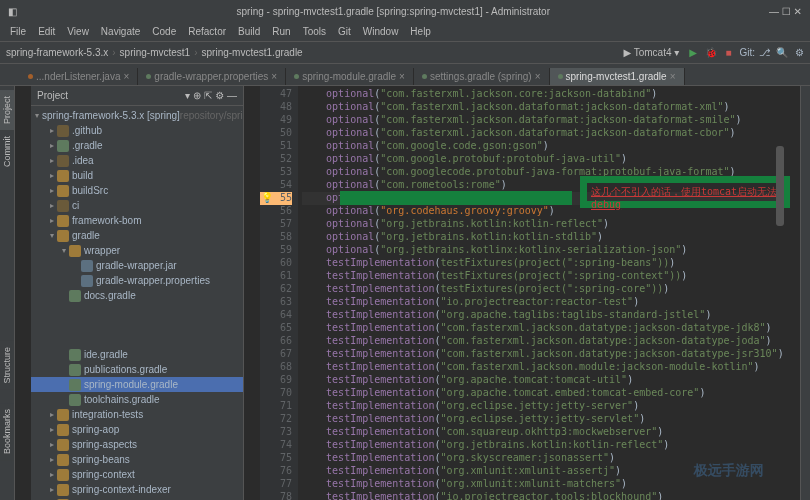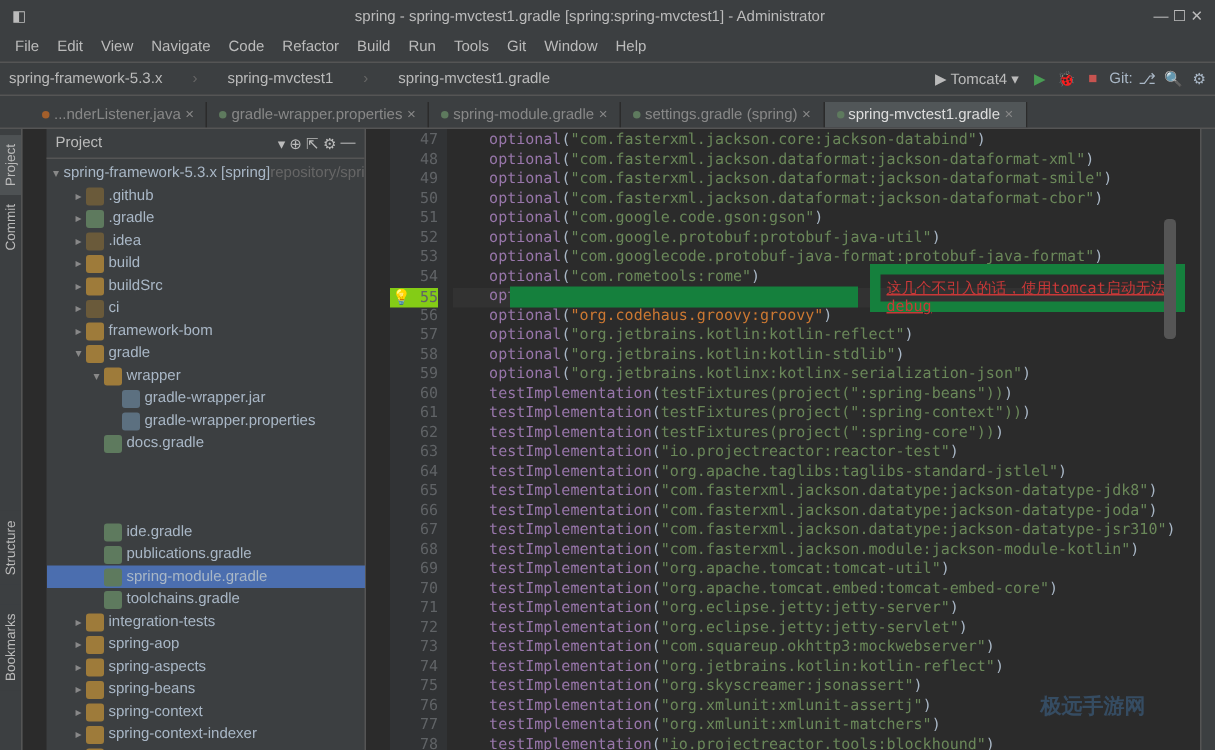--- a/index.html
+++ b/index.html
@@ -2,21 +2,21 @@
 <html><head>
 <meta charset="utf-8">
 <style>
 * { margin: 0; padding: 0; box-sizing: border-box; }
 body { font-family: "Segoe UI", sans-serif; font-size: 11px; background: #2b2b2b; color: #a9b7c6; width: 810px; height: 500px; overflow: hidden; }
 .titlebar { height: 22px; background: #3c3f41; display: flex; align-items: center; padding: 0 8px; font-size: 10px; color: #bbb; }
 .titlebar .title { flex: 1; text-align: center; }
 .menubar { height: 20px; background: #3c3f41; display: flex; align-items: center; padding: 0 4px; font-size: 10px; color: #bbb; border-bottom: 1px solid #555; }
 .menubar span { padding: 0 6px; cursor: pointer; }
 .toolbar { height: 22px; background: #3c3f41; display: flex; align-items: center; padding: 0 6px; font-size: 10px; border-bottom: 1px solid #555; }
-.toolbar .crumbs { display: flex; gap: 20px; }
+.toolbar .crumbs { display: flex; gap: 4px; }
 .toolbar .crumb { color: #bbb; }
 .toolbar .spacer { flex: 1; }
 .toolbar .runcfg { color: #bbb; padding: 0 6px; }
 .toolbar .runbtn { padding: 0 4px; color: #499c54; }
 .tabs { height: 22px; background: #3c3f41; display: flex; align-items: flex-end; font-size: 10px; padding-left: 20px; border-bottom: 1px solid #555; overflow: hidden; }
 .tab { padding: 3px 8px; color: #888; display: flex; align-items: center; gap: 3px; border-right: 1px solid #2b2b2b; white-space: nowrap; }
 .tab.active { background: #515658; color: #ddd; }
 .tab .dot { width: 5px; height: 5px; border-radius: 50%; }
 .main { display: flex; height: 414px; gap: 16px; }
 .sidebar-left { width: 18px; background: #3c3f41; border-right: 1px solid #555; display: flex; flex-direction: column; align-items: center; padding-top: 4px; font-size: 9px; }
@@ -278,21 +278,21 @@
   <div class="editor">
     <div class="gutter" id="gutter">
         <div>47</div>
         <div>48</div>
         <div>49</div>
         <div>50</div>
         <div>51</div>
         <div>52</div>
         <div>53</div>
         <div>54</div>
-        <div style="background: #84cc16;">💡 55</div>
+        <div style="background: #fdba74;">💡 55</div>
         <div>56</div>
         <div>57</div>
         <div>58</div>
         <div>59</div>
         <div>60</div>
         <div>61</div>
         <div>62</div>
         <div>63</div>
         <div>64</div>
         <div>65</div>

